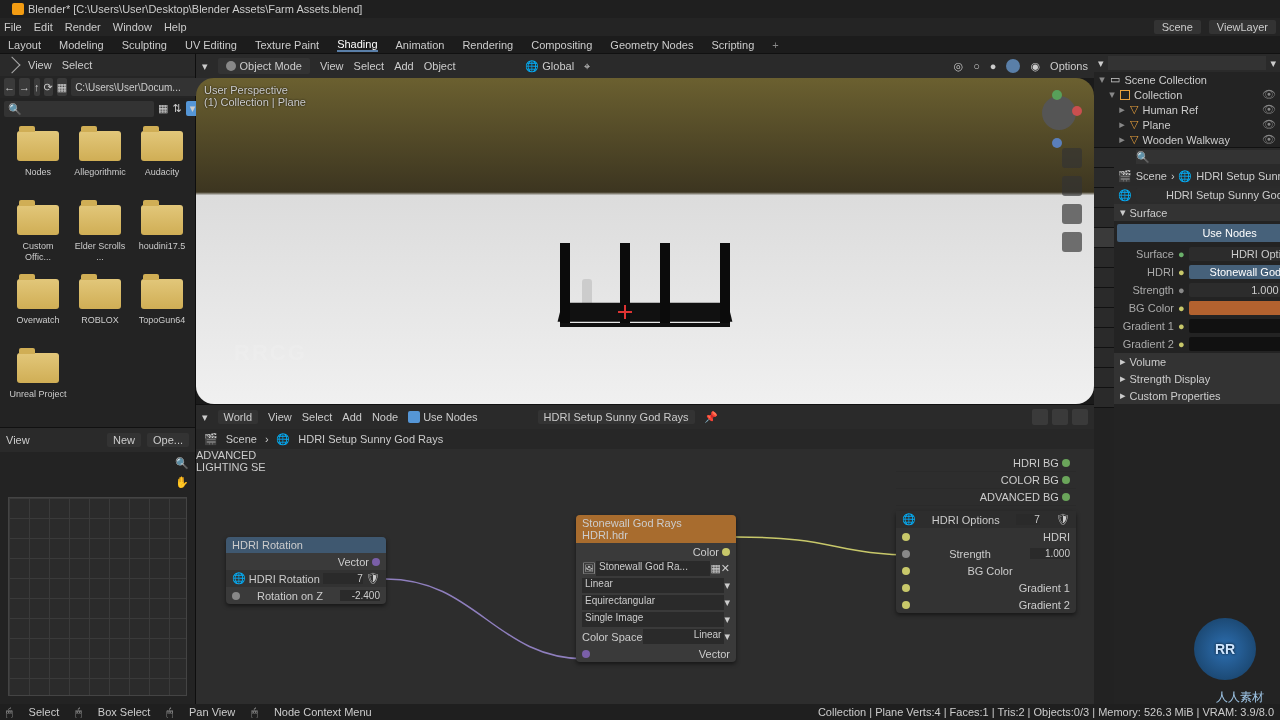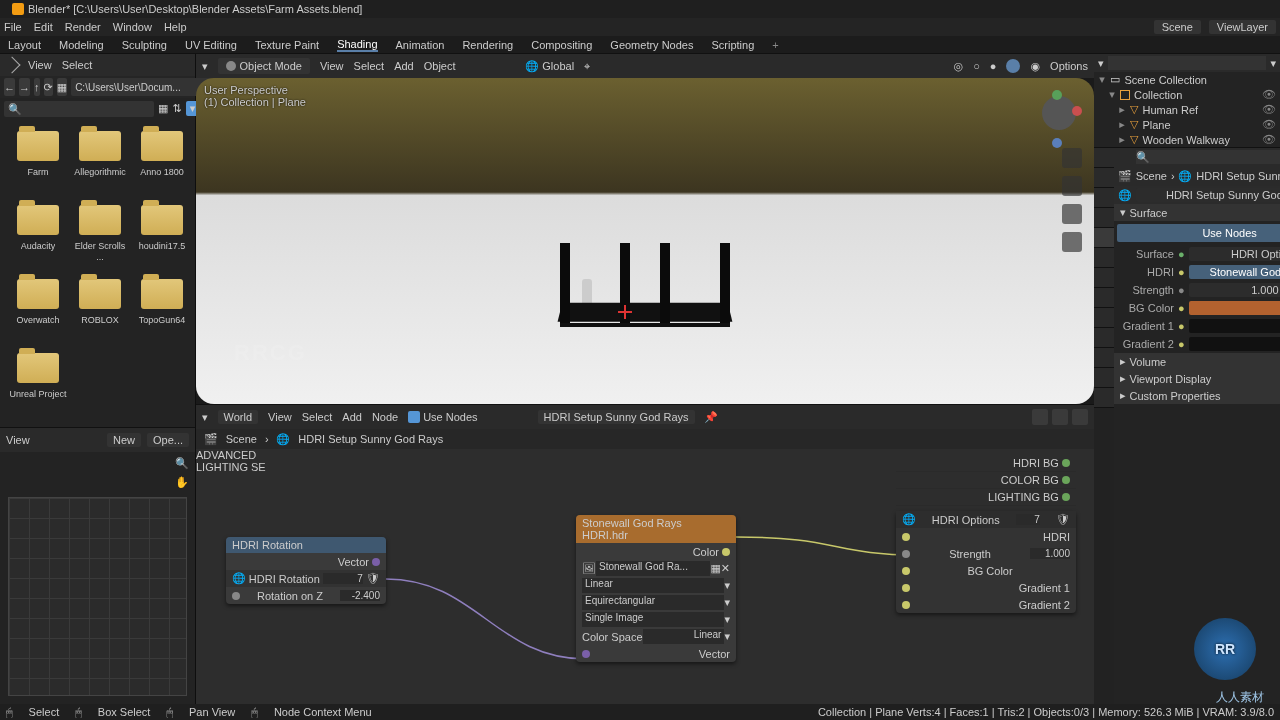--- a/index.html
+++ b/index.html
@@ -161,33 +161,33 @@
     <div class="filter-row">
       <input placeholder="🔍" style="">
       <span>▦</span>
       <span>⇅</span>
       <span style="background:#5596d6;padding:1px 4px;border-radius:2px;">▾</span>
       <span>⚙</span>
     </div>
     <div class="folders">
       <div class="item">
           <div class="folder-icon"></div>
-          <div class="lbl">Farm</div>
+          <div class="lbl">Nodes</div>
         </div>
       <div class="item">
           <div class="folder-icon"></div>
           <div class="lbl">Allegorithmic</div>
         </div>
       <div class="item">
           <div class="folder-icon"></div>
-          <div class="lbl">Anno 1800</div>
-        </div>
-      <div class="item">
-          <div class="folder-icon"></div>
           <div class="lbl">Audacity</div>
+        </div>
+      <div class="item">
+          <div class="folder-icon"></div>
+          <div class="lbl">Custom Offic...</div>
         </div>
       <div class="item">
           <div class="folder-icon"></div>
           <div class="lbl">Elder Scrolls ...</div>
         </div>
       <div class="item">
           <div class="folder-icon"></div>
           <div class="lbl">houdini17.5</div>
         </div>
       <div class="item">
@@ -369,21 +369,21 @@
           <div class="row hdribg">
               <span></span>
               <span><span>HDRI BG</span> <span class="socket" style="background:#6aa55a;"></span></span>
             </div>
           <div class="row colorbg">
               <span></span>
               <span><span>COLOR BG</span> <span class="socket" style="background:#6aa55a;"></span></span>
             </div>
           <div class="row">
               <span></span>
-              <span><span>LIGHTING BG</span> <span class="socket" style="background:#6aa55a;"></span></span>
+              <span><span>ADVANCED BG</span> <span class="socket" style="background:#6aa55a;"></span></span>
             </div>
         </div>
 
         <div class="node node-options">
           <div class="row" style="background:#2d2d2d;">
               <span>🌐</span>
               <span>HDRI Options</span>
               <input style="width: 24px;" value="7">
               <span>🛡</span>
             </div>
@@ -522,21 +522,21 @@
             <span class="lbl">Gradient 2</span>
             <span style="color:#c8c86a;">●</span>
             <span class="sw" style="background:#111;flex:1;"></span>
           </div>
         <div class="panelhead">
             <span class="tri">▸</span>
             <span>Volume</span>
           </div>
         <div class="panelhead">
             <span class="tri">▸</span>
-            <span>Viewport Display</span>
+            <span>Strength Display</span>
           </div>
         <div class="panelhead">
             <span class="tri">▸</span>
             <span>Custom Properties</span>
           </div>
       </div>
     </div>
   </div>
 </div>
 

